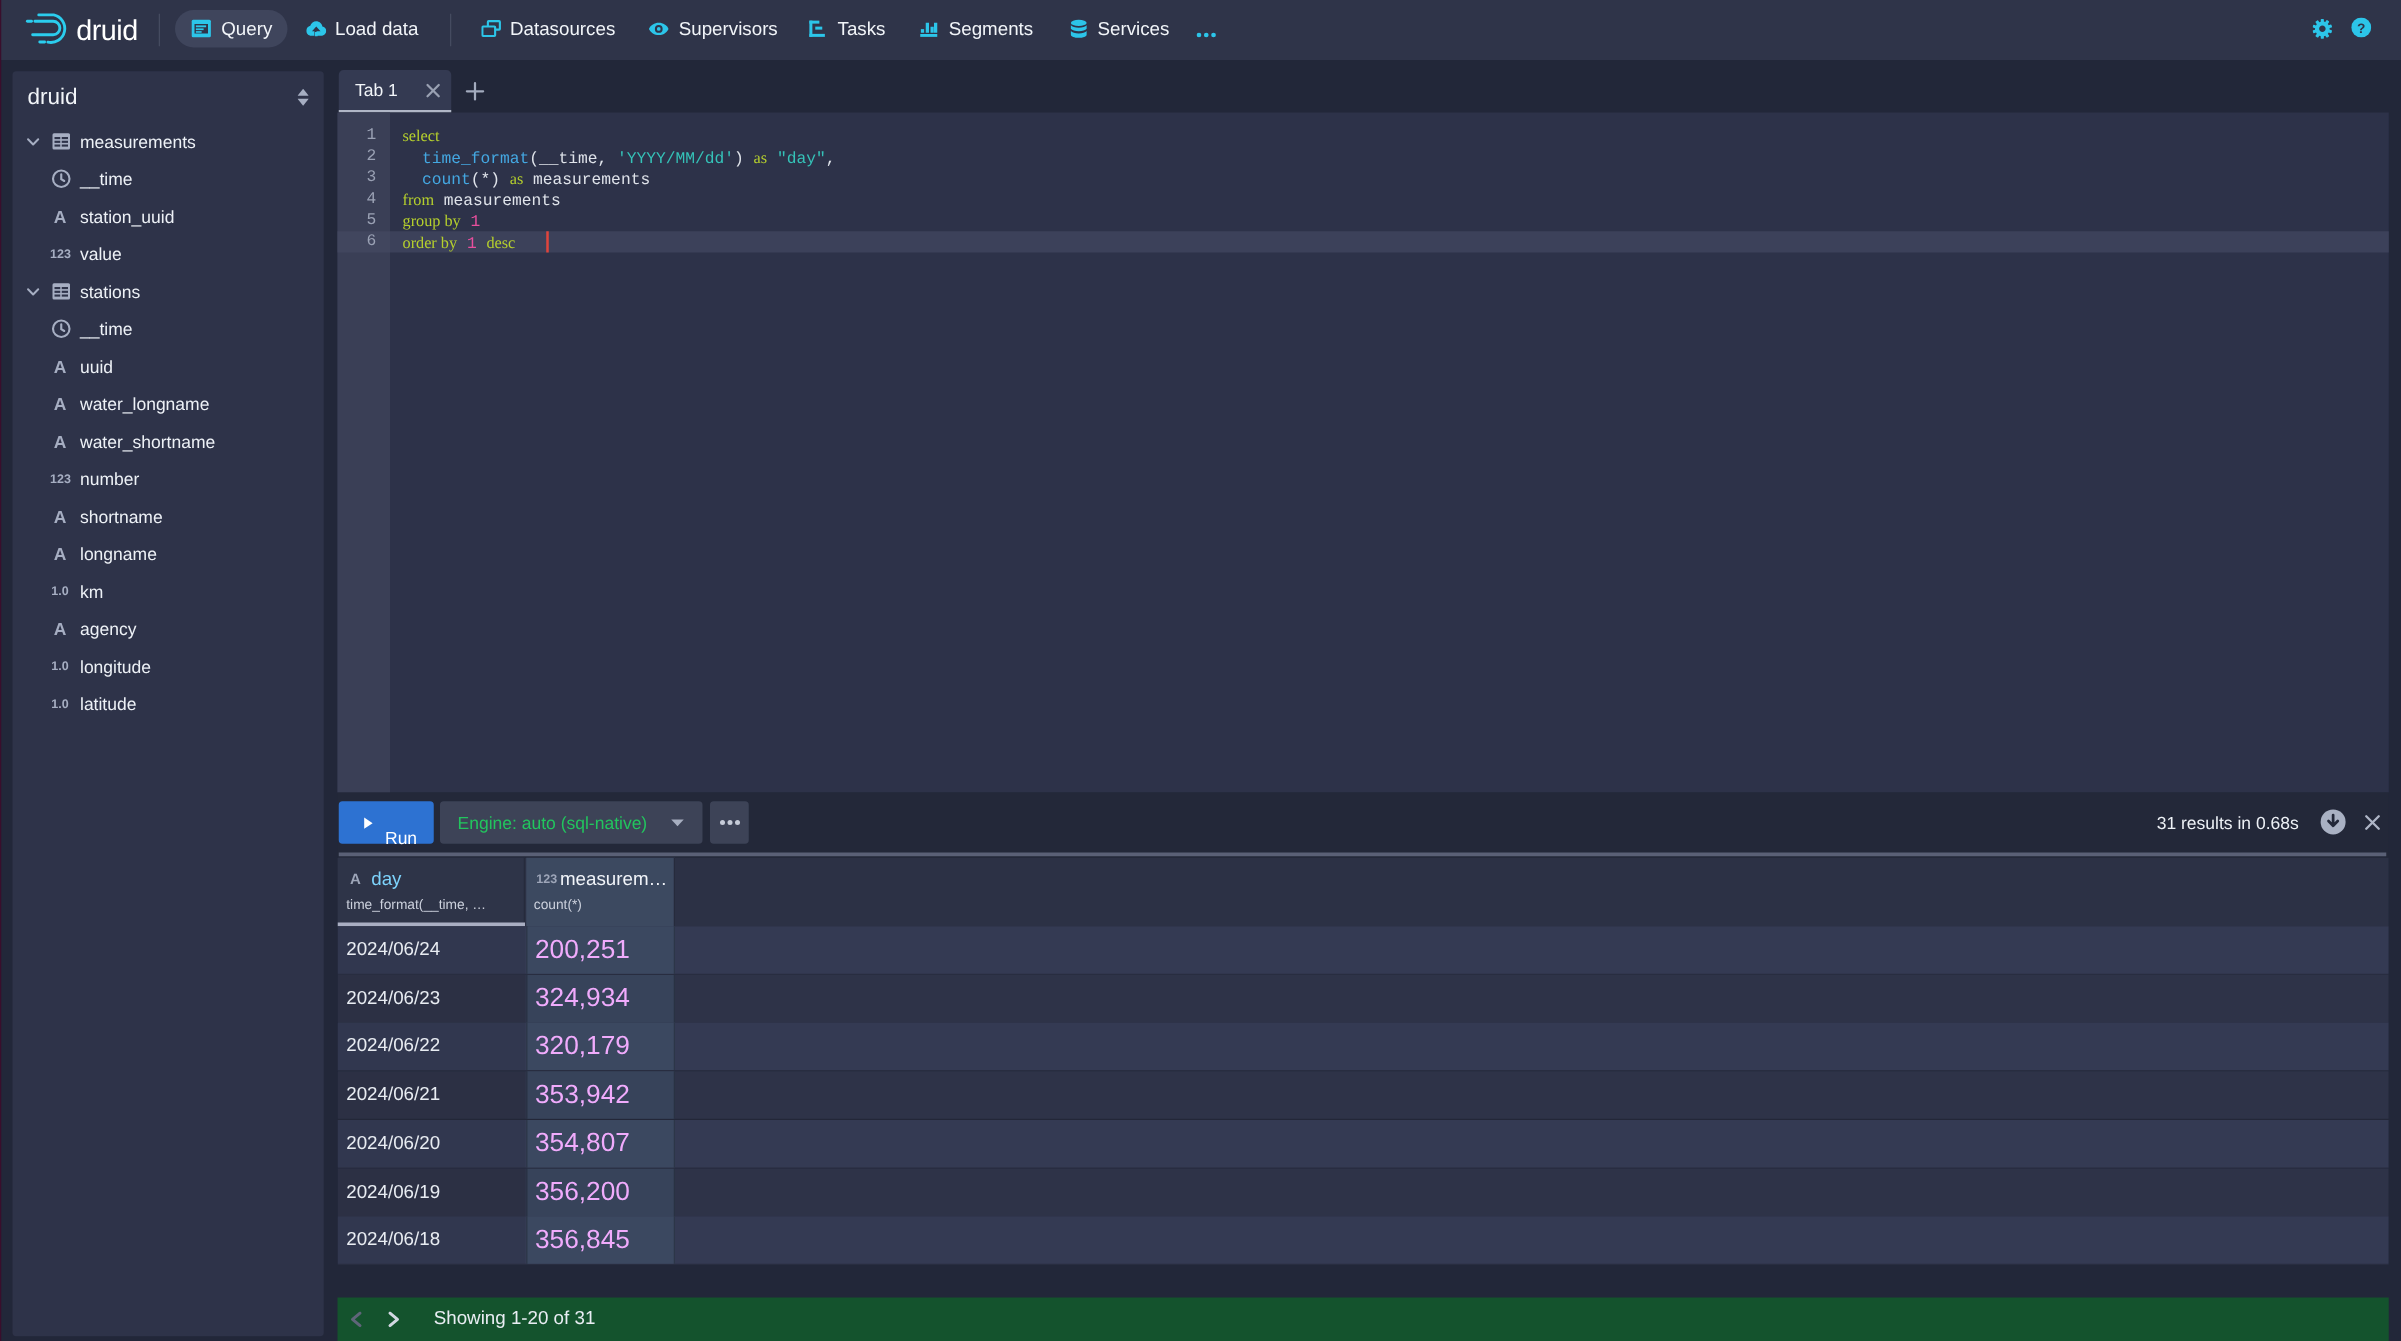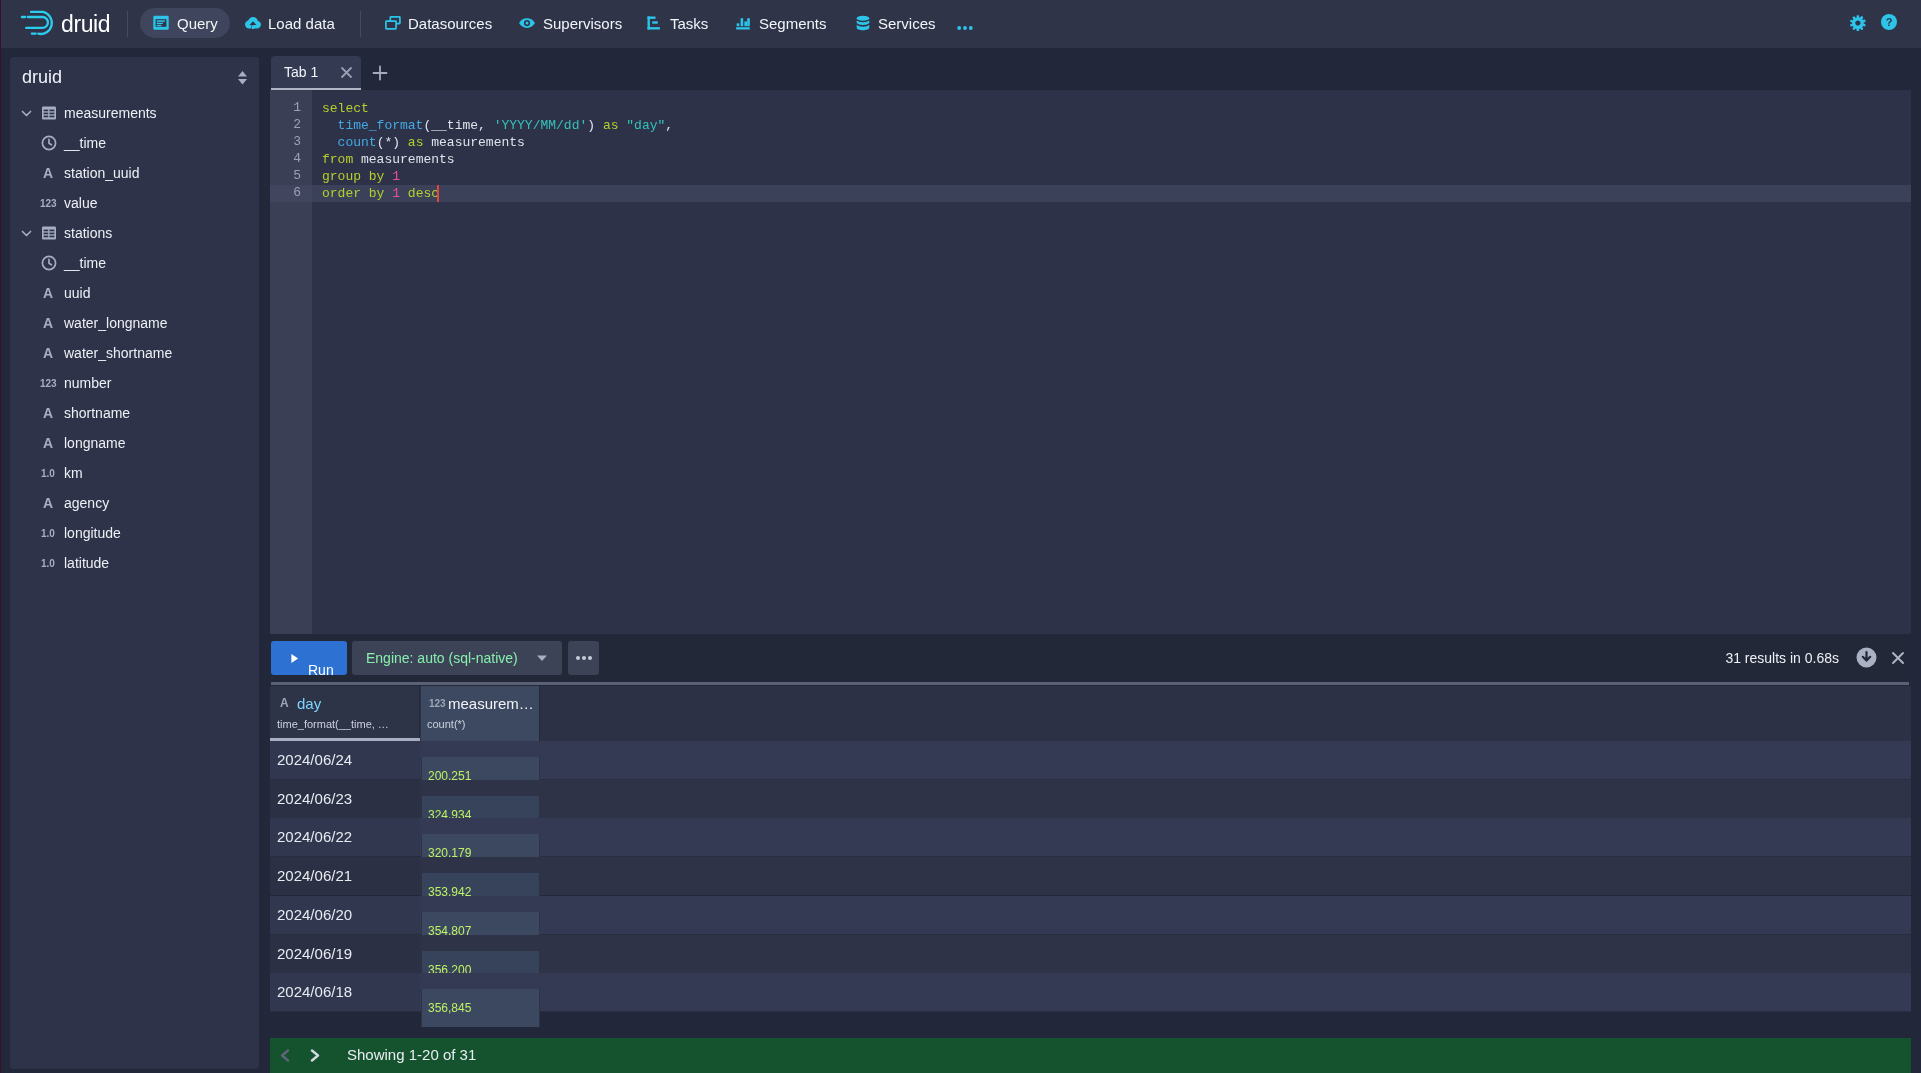--- a/index.html
+++ b/index.html
@@ -29,42 +29,42 @@
   #tab { left:271px; top:56px; width:90px; height:32px; background:#343a52; border-radius:4px 4px 0 0; }
   #tabline { left:271px; top:88px; width:90px; height:2px; background:#b0b6c6; }
 
   
   #editor { left:270px; top:90px; width:1641px; height:544px; background:#2d3249; }
   #gutter { left:0px; top:0px; width:42px; height:544px; background:#3a3f56; }
   .lnum { position:absolute; left:0px; width:31px; text-align:right;
           font-family:"Liberation Mono",monospace; font-size:13px; color:#9aa1b4; }
   .cline { position:absolute; left:52px; height:17px; line-height:17px; white-space:pre;
            font-family:"Liberation Mono",monospace; font-size:13px; color:#dfe3ea; }
-  .kw { color:#b5cf2d; } .fn { color:#44a8e2; } .str { color:#35c2b8; } .num { color:#e84f9e; }
+  .kw { color:#b5cf2d;font-family:Liberation Serif, serif; } .fn { color:#44a8e2; } .str { color:#35c2b8; } .num { color:#e84f9e; }
   #activeline { left:42px; top:95px; width:1599px; height:17px; background:#3c415a; }
   #activegut  { left:0; top:95px; width:42px; height:17px; background:#41465e; }
   #cursor { left:167px; top:95px; width:2px; height:17px; background:#e0443c; }
 
   
   #runbar { left:270px; top:634px; width:1641px; height:52px; background:#232839; }
   #runbtn { left:1px; top:7px; width:76px; height:34px; background:#2d72d2; border-radius:3px; }
   #engbtn { left:82px; top:7px; width:210px; height:34px; background:#3d4357; border-radius:3px; }
   #dotbtn { left:298px; top:7px; width:31px; height:34px; background:#3d4357; border-radius:3px; }
   #divider { left:271px; top:682px; width:1638px; height:3px; background:#5a6076; }
 
   
   #results { left:270px; top:686px; width:1641px; height:352px; overflow:hidden; }
   #rhead { position:absolute; left:0; top:0; width:1641px; height:55px; background:#2c3145; }
   .hc1 { position:absolute; left:0; top:0; width:150px; height:55px; background:#2e3448; border-right:1px solid #262b3c; }
   .hc2 { position:absolute; left:151px; top:0; width:119px; height:55px; background:#3c4960; border-right:1px solid #262b3c; }
   .rrow { position:absolute; left:0; width:1641px; height:39px; }
   .rodd { background:#343a53; } .reven { background:#2e3348; }
   .c2odd { background:#3b4860; } .c2even { background:#37435a; }
   .cell1 { position:absolute; left:0px; top:0; width:150px; height:100%; line-height:38px; font-size:15px; color:#e8ecf2; background:rgba(0,0,0,0.045); padding-left:7px; }
-  .cell2 { position:absolute; left:151px; top:16px; width:119px; height:100%; line-height:38px; font-size:12px; color:#bef264;
+  .cell2 { position:absolute; left:151px; top:0; width:119px; height:100%; line-height:38px; font-size:21px; color:#f0abfc;
            border-right:1px solid rgba(0,0,0,0.25); border-left:1px solid rgba(0,0,0,0.25); }
   .cell2 span { padding-left:6px; display:inline-block; }
   #pagbar { left:270px; top:1038px; width:1641px; height:35px; background:#14532d; }
 
   .mono { font-family:Liberation Sans, sans-serif; }
 </style>
 </head>
 <body>
 <div id="page">
   <div id="leftedge" class="abs"></div>
@@ -280,21 +280,21 @@
     <div id="cursor" class="abs"></div>
   </div>
 
   <div id="runbar" class="abs">
     <div id="runbtn" class="abs"></div>
     <svg class="abs" style="left:20px;top:19px" width="9" height="11" viewBox="0 0 10 12">
       <path d="M1.5 1 L9 6 L1.5 11 Z" fill="#fff"></path>
     </svg>
     <div class="abs" style="left:38px;top:19px;height:34px;line-height:34px;font-size:14px;color:#fff;">Run</div>
     <div id="engbtn" class="abs"></div>
-    <div class="abs" style="left:96px;top:7px;height:34px;line-height:34px;font-size:14px;color:#86efac;">Engine: auto (sql-native)</div>
+    <div class="abs" style="left:96px;top:7px;height:34px;line-height:34px;font-size:14px;color:#22c55e;">Engine: auto (sql-native)</div>
     <svg class="abs" style="left:266px;top:20px" width="12" height="8" viewBox="0 0 12 8">
       <path d="M1 1.5 L6 7 L11 1.5 Z" fill="#a7aec0"></path>
     </svg>
     <div id="dotbtn" class="abs"></div>
     <svg class="abs" style="left:305px;top:21px" width="18" height="6" viewBox="0 0 18 6">
       <circle cx="3" cy="3" r="2" fill="#c6cbd8"></circle>
         <circle cx="9" cy="3" r="2" fill="#c6cbd8"></circle>
         <circle cx="15" cy="3" r="2" fill="#c6cbd8"></circle>
     </svg>
     <div class="abs" style="right:72px;top:7px;height:34px;line-height:34px;font-size:14px;color:#edf1f6;">31 results in 0.68s</div>

